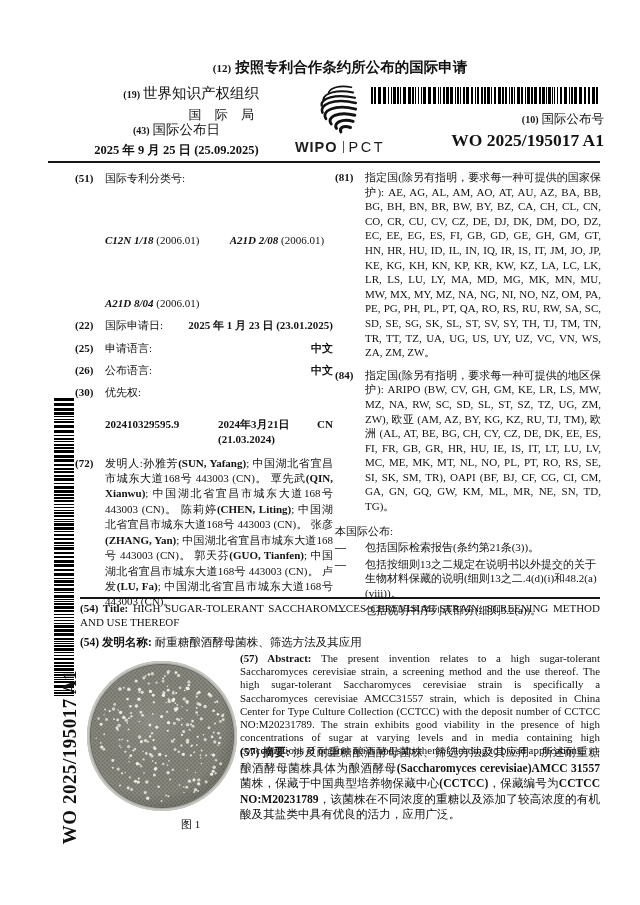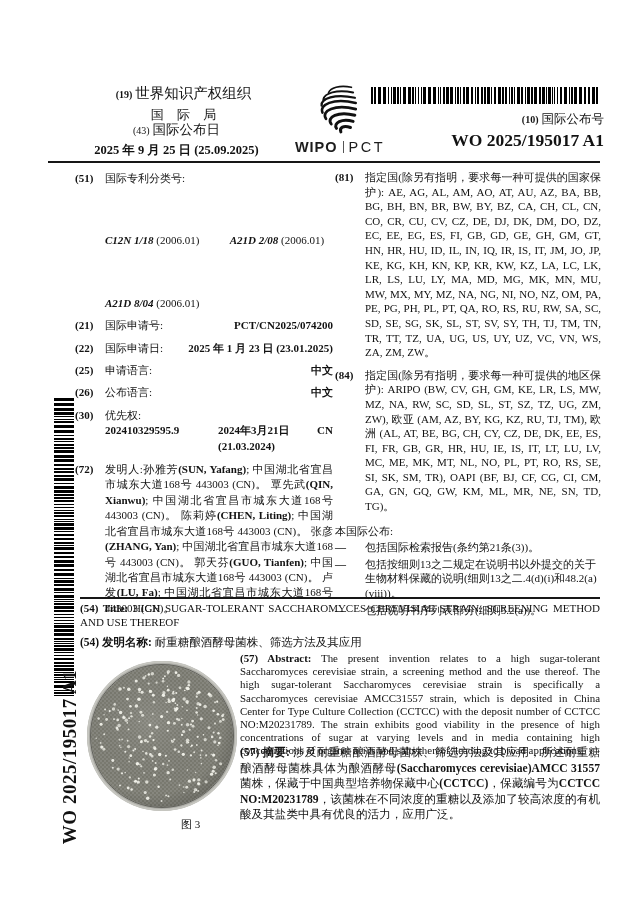--- a/index.html
+++ b/index.html
@@ -4,28 +4,28 @@
 <style>
   html,body{margin:0;padding:0;background:#e8e8e8;}
   .page{position:relative;width:640px;height:905px;background:#ffffff;margin:0 auto;
         font-family:"Liberation Serif","DejaVu Serif",serif;color:#121212;overflow:hidden;}
 
   
   .pub-type{position:absolute;left:100px;right:60px;top:58px;text-align:center;
             font-size:14.5px;font-weight:bold;}
   .pub-type .fc{font-size:11px;margin-right:4px;}
 
-  .org{position:absolute;left:91px;top:84px;width:185px;text-align:center;}
+  .org{position:absolute;left:74px;top:84px;width:185px;text-align:right;}
   .org-name{font-size:14.5px;}
   .org-name .fc{font-size:10px;font-weight:bold;margin-right:3px;}
   .org-bureau{font-size:13px;letter-spacing:5px;margin-top:3px;padding-left:5px;}
 
   .pubdate{position:absolute;left:44px;top:121px;width:265px;text-align:center;}
   .pubdate-l1{font-size:13.5px;}
-  .pubdate-l1 .fc{font-size:10px;font-weight:normal;margin-right:3px;}
+  .pubdate-l1 .fc{font-size:10px;font-weight:bold;margin-right:3px;}
   .pubdate-l2{font-size:12.5px;font-weight:bold;margin-top:3px;white-space:nowrap;}
 
   .logo{position:absolute;left:284px;top:83px;width:112px;text-align:center;}
   .logo svg{display:block;margin:0 auto;}
   .logo-text{font-family:"Liberation Sans","DejaVu Sans",sans-serif;font-size:14.5px;
              margin-top:2px;color:#1c1c1c;white-space:nowrap;}
   .logo-text .w{font-weight:bold;letter-spacing:1px;}
   .logo-text .sep{display:inline-block;width:1px;height:12px;background:#555;
                   margin:0 5px;vertical-align:-1px;}
   .logo-text .p{letter-spacing:2.5px;}
@@ -88,20 +88,23 @@
   .side-barcode div{flex:none;background:#000;width:100%;}
   .side-pubnum{position:absolute;left:59px;top:853px;transform:rotate(-90deg);
                transform-origin:0 0;width:192px;text-align:center;font-size:19px;
                font-weight:bold;white-space:nowrap;letter-spacing:.5px;}
 </style>
 </head>
 <body>
 
 <div class="page">
 
+  <div class="pub-type">
+    <span class="fc">(12)</span><span>按照专利合作条约所公布的国际申请</span>
+  </div>
 
   <div class="org">
     <div class="org-name"><span class="fc">(19)</span><span>世界知识产权组织</span></div>
     <div class="org-bureau">国 际 局</div>
   </div>
 
   <div class="pubdate">
     <div class="pubdate-l1"><span class="fc">(43)</span><span>国际公布日</span></div>
     <div class="pubdate-l2">2025 年 9 月 25 日 (25.09.2025)</div>
   </div>
@@ -208,25 +211,20 @@
         </div>
       <div class="ipc-row">
         <span class="ipc-e w"><span class="ipc-cls">C12N 1/18</span> <span>(2006.01)</span></span>
         <span class="ipc-e"><span class="ipc-cls">A21D 2/08</span> <span>(2006.01)</span></span>
       </div>
       <div class="ipc-row">
         <span class="ipc-e"><span class="ipc-cls">A21D 8/04</span> <span>(2006.01)</span></span>
       </div>
     </div>
 
-    <div class="kv">
-      <span class="fcode">(21)</span>
-      <span class="kname">国际申请号:</span>
-      <span class="kval">PCT/CN2025/074200</span>
-    </div>
 
     <div class="kv">
       <span class="fcode">(22)</span>
       <span class="kname">国际申请日:</span>
       <span class="kval">2025 年 1 月 23 日 (23.01.2025)</span>
     </div>
 
     <div class="kv">
       <span class="fcode">(25)</span>
       <span class="kname">申请语言:</span>
@@ -237,21 +235,21 @@
       <span class="fcode">(26)</span>
       <span class="kname">公布语言:</span>
       <span class="kval">中文</span>
     </div>
 
     <div>
       <div class="kv">
           <span class="fcode">(30)</span>
           <span class="kname">优先权:</span>
         </div>
-      <div class="prio-row" style="margin-top:0;">
+      <div class="prio-row" style="margin-top:16px;">
         <span class="prio-num">202410329595.9</span>
         <span class="prio-date">2024年3月21日 (21.03.2024)</span>
         <span class="prio-cty">CN</span>
       </div>
     </div>
 
 
     <div class="para">
       <span class="float-code">(72)</span><span><span>发明人:孙雅芳</span><span style="font-weight: bold;">(SUN, Yafang)</span><span>; 中国湖北省宜昌市城东大道168号 443003 (CN)。 覃先武</span><span style="font-weight: bold;">(QIN, Xianwu)</span><span>; 中国湖北省宜昌市城东大道168号 443003 (CN)。 陈莉婷</span><span style="font-weight: bold;">(CHEN, Liting)</span><span>; 中国湖北省宜昌市城东大道168号 443003 (CN)。 张彦</span><span style="font-weight: bold;">(ZHANG, Yan)</span><span>; 中国湖北省宜昌市城东大道168号 443003 (CN)。 郭天芬</span><span style="font-weight: bold;">(GUO, Tianfen)</span><span>; 中国湖北省宜昌市城东大道168号 443003 (CN)。 卢发</span><span style="font-weight: bold;">(LU, Fa)</span><span>; 中国湖北省宜昌市城东大道168号 443003 (CN)。</span></span>
     </div>
@@ -558,21 +556,21 @@
           <circle cx="87.2" cy="33.3" r="1.35" fill="#f2f2ea" opacity="0.78"></circle>
           <circle cx="45.5" cy="56.3" r="1.17" fill="#f2f2ea" opacity="0.85"></circle>
           <circle cx="42.5" cy="69.4" r="0.95" fill="#f2f2ea" opacity="0.85"></circle>
           <circle cx="127.7" cy="72.5" r="1.01" fill="#f2f2ea" opacity="0.87"></circle>
           <circle cx="53.2" cy="61.4" r="0.75" fill="#f2f2ea" opacity="0.92"></circle>
           <circle cx="86.8" cy="109.8" r="1.30" fill="#f2f2ea" opacity="0.72"></circle>
           <circle cx="105.0" cy="64.6" r="1.10" fill="#f2f2ea" opacity="0.88"></circle>
         </g>
     </svg>
   </div>
-  <div class="fig-caption">图 3</div>
+  <div class="fig-caption">图 1</div>
 
   <div class="abstract-en">
     <span class="blabel">(57) Abstract:</span>
     <span>The present invention relates to a high sugar-tolerant Saccharomyces cerevisiae strain, a screening method and the use thereof. The high sugar-tolerant Saccharomyces cerevisiae strain is specifically a Saccharomyces cerevisiae AMCC31557 strain, which is deposited in China Center for Type Culture Collection (CCTCC) with the deposit number of CCTCC NO:M20231789. The strain exhibits good viability in the presence of high concentrations of sugar at varying levels and in media containing high concentrations of organic acids and salts thereof, leading to broad applications.</span>
   </div>
   <div class="abstract-zh">
     <span class="blabel">(57) 摘要:</span>
     <span><span>涉及耐重糖酿酒酵母菌株、筛选方法及其应用，所述耐重糖酿酒酵母菌株具体为酿酒酵母</span><span style="font-weight: bold;">(Saccharomyces cerevisiae)AMCC 31557</span><span>菌株，保藏于中国典型培养物保藏中心</span><span style="font-weight: bold;">(CCTCC)</span><span>，保藏编号为</span><span style="font-weight: bold;">CCTCC NO:M20231789</span><span>，该菌株在不同浓度的重糖以及添加了较高浓度的有机酸及其盐类中具有优良的活力，应用广泛。</span></span>
   </div>
 

